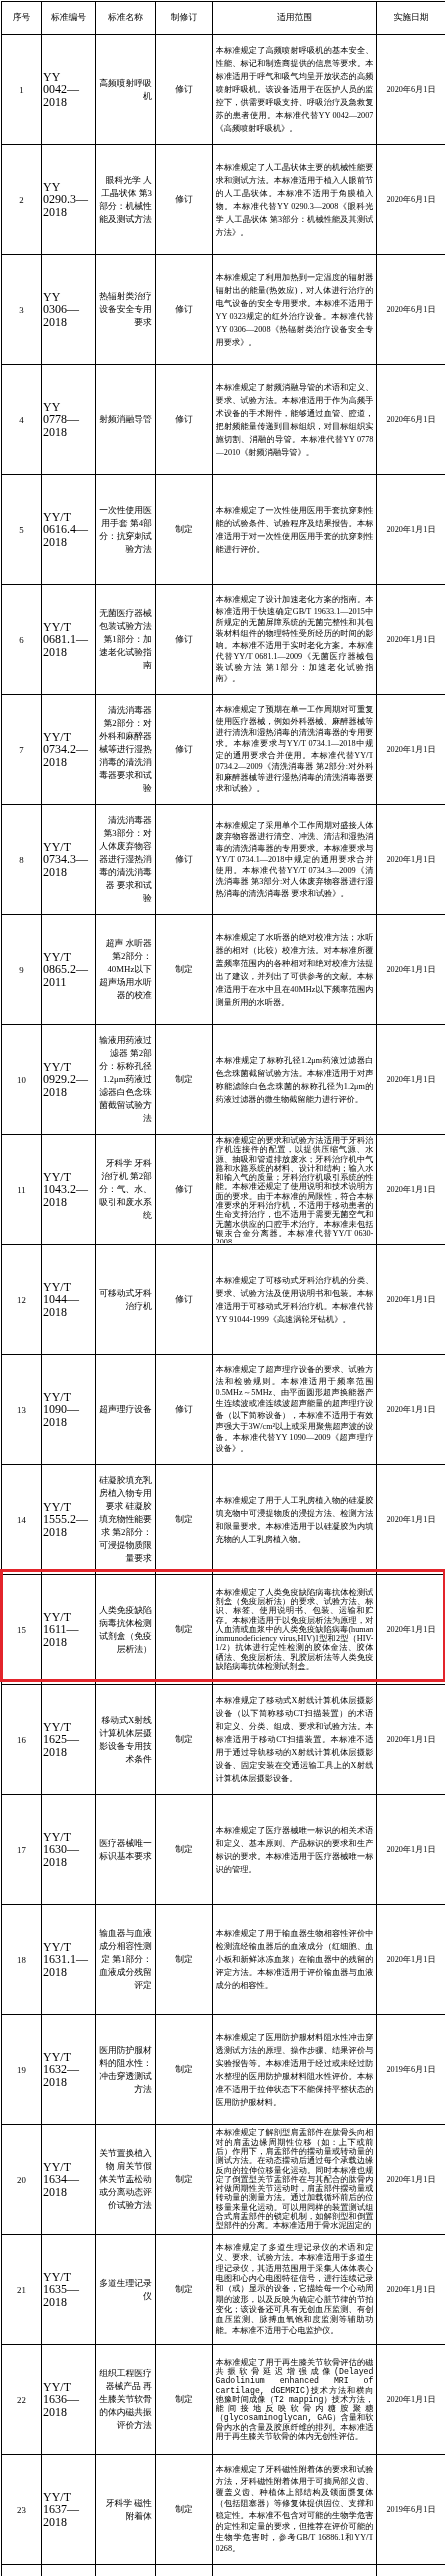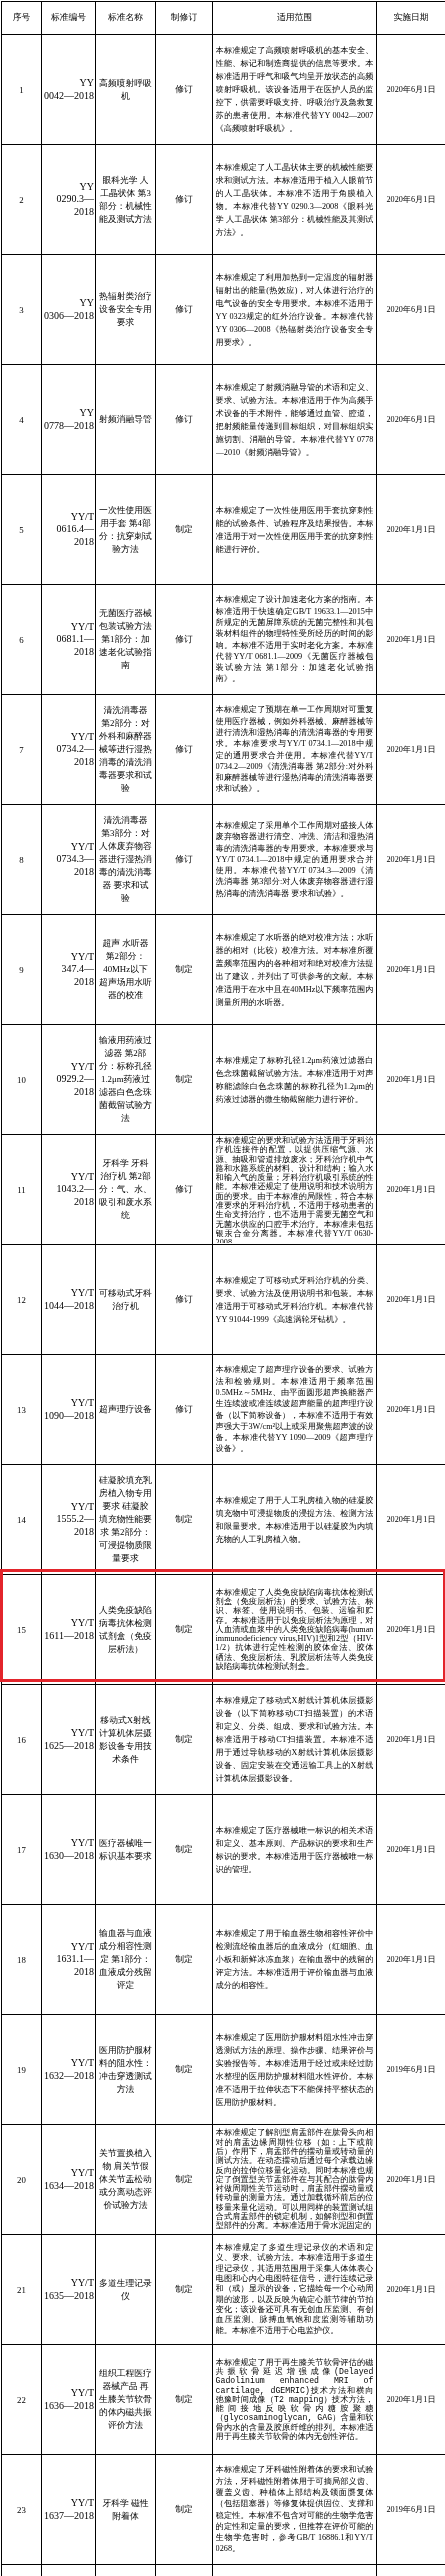--- a/index.html
+++ b/index.html
@@ -27,22 +27,22 @@
   thead tr { height:33px; }
   tbody tr { height:110px; }
   th {
     font-weight:normal;
     font-size:8.8px;
     text-align:center;
     background:#ffffff;
     font-family:Liberation Serif, serif;
   }
   .c-no   { text-align:center; font-size:8.8px; }
-  .c-code { text-align:right; font-size:10px; line-height:12.4px; padding:0 1px; }
-  .c-name { text-align:center; font-size:8.8px; line-height:13px; padding:0 3.1px; }
+  .c-code { text-align:left; font-size:12px; line-height:12.4px; padding:0 1px; }
+  .c-name { text-align:right; font-size:8.8px; line-height:13px; padding:0 3.1px; }
   .c-type { text-align:center; font-size:8.8px; }
   .c-scope{ padding:0 2.6px; }
   .scope  { font-size:8.2px; text-align:justify; overflow:hidden; max-height:107px; }
   .c-date { text-align:center; font-size:8.2px; }
   .hl-box {
     position:absolute;
     left:0;
     top:1569px;
     width:446px;
     height:113px;
@@ -193,21 +193,21 @@
     <td class="c-type"><span>修订</span></td>
     <td class="c-scope">
             <div class="scope" style="line-height: 11.3px;">本标准规定了采用单个工作周期对盛接人体废弃物容器进行清空、冲洗、清洁和湿热消毒的清洗消毒器的专用要求。本标准要求与YY/T 0734.1—2018中规定的通用要求合并使用。本标准代替YY/T 0734.3—2009《清洗消毒器 第3部分:对人体废弃物容器进行湿热消毒的清洗消毒器 要求和试验》。</div>
           </td>
     <td class="c-date"><span>2020年1月1日</span></td>
   </tr>
         <tr>
     <td class="c-no"><span>9</span></td>
     <td class="c-code">
       <div>YY/T</div>
-      <div>347.4—2018</div>
+      <div>0865.2—2011</div>
     </td>
     <td class="c-name">
             <div>超声 水听器 第2部分：40MHz以下超声场用水听器的校准</div>
           </td>
     <td class="c-type"><span>制定</span></td>
     <td class="c-scope">
             <div class="scope" style="line-height: 13px;">本标准规定了水听器的绝对校准方法；水听器的相对（比较）校准方法。对本标准所覆盖频率范围内的各种相对和绝对校准方法提出了建议，并列出了可供参考的文献。本标准适用于在水中且在40MHz以下频率范围内测量所用的水听器。</div>
           </td>
     <td class="c-date"><span>2020年1月1日</span></td>
   </tr>

